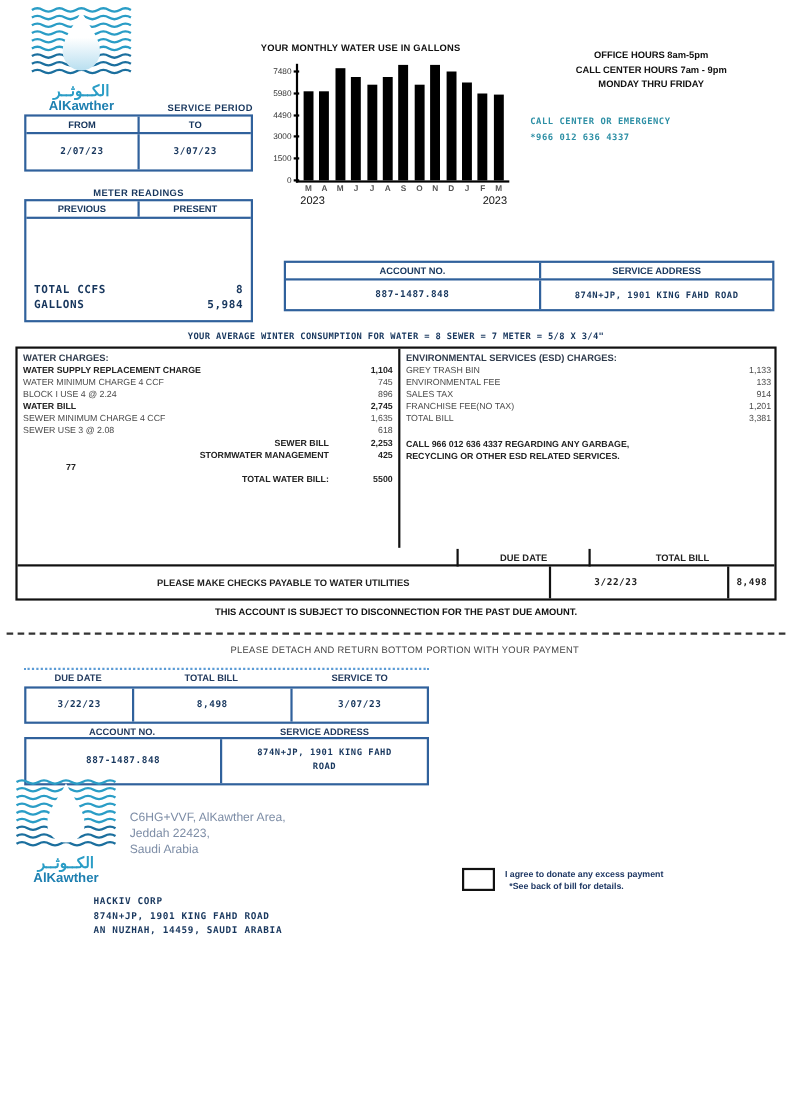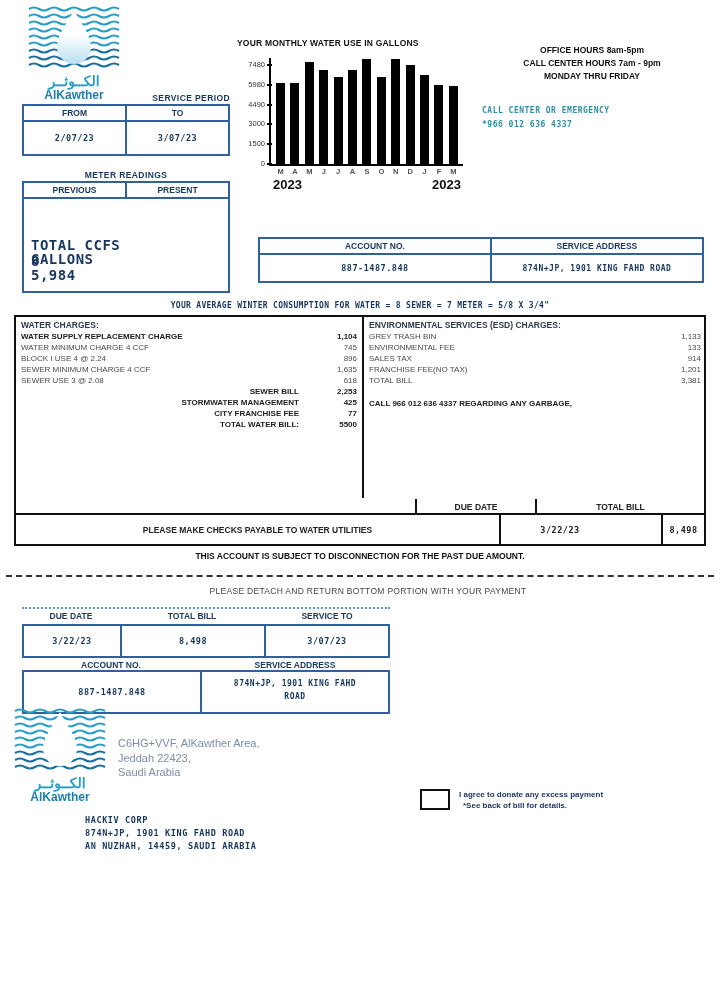--- a/index.html
+++ b/index.html
@@ -22,34 +22,34 @@
   
   .btable{position:absolute;border:2px solid var(--border-blue);background:#fff;box-sizing:border-box;}
   .btable .head{display:flex;border-bottom:2px solid var(--border-blue);}
   .btable .head span{flex:1;text-align:center;font-size:8.5px;font-weight:bold;color:var(--navy);padding:2px 0;}
   .btable .head span + span{border-left:2px solid var(--border-blue);}
   .btable .vals{display:flex;align-items:center;}
   .btable .vals span{flex:1;text-align:center;font-family:"DejaVu Sans Mono",monospace;font-weight:bold;color:var(--navy);font-size:8.5px;letter-spacing:.5px;}
 
   .dotted-div{width:0;height:14px;border-left:2px dotted #5b9bd5;align-self:flex-start;margin-top:2px;}
   .meter-line{position:absolute;left:7px;right:7px;display:flex;justify-content:space-between;
-              font-family:"DejaVu Sans Mono",monospace;font-weight:bold;color:var(--navy);font-size:14px;letter-spacing:.5px;flex-direction:column;}
+              font-family:"DejaVu Sans Mono",monospace;font-weight:bold;color:var(--navy);font-size:10px;letter-spacing:.5px;}
 
   
   #chart{position:absolute;left:237px;top:38px;width:235px;}
   #chart .title{font-size:8.5px;font-weight:bold;color:#111;letter-spacing:.2px;}
   #plot{position:absolute;left:269px;top:58px;width:192px;height:106px;
         border-left:2px solid #000;border-bottom:2px solid #000;box-sizing:content-box;}
   #plot .bars{position:absolute;left:0;right:0;top:0;bottom:0;display:flex;align-items:flex-end;justify-content:space-between;padding:0 5px;}
   #plot .bar{width:9px;background:#000;}
   .tick-label{position:absolute;right:calc(100% + 6px);font-size:7.5px;color:#333;white-space:nowrap;}
   .tick-mark{position:absolute;left:-4px;width:5px;height:2px;background:#000;}
   .xlabels{position:absolute;left:0;right:0;top:calc(100% + 3px);display:flex;justify-content:space-between;padding:0 5px;}
   .xlabels .xlab{width:9px;text-align:center;font-size:7.5px;font-weight:bold;color:#555;}
-  .year{position:absolute;top:calc(100% + 13px);font-size:13px;font-weight:bold;color:#111;}
+  .year{position:absolute;top:calc(100% + 13px);font-size:10px;font-weight:normal;color:#111;}
 
   
   #office-hours{position:absolute;left:468px;top:44px;width:248px;text-align:center;}
   #office-hours div{font-size:8.5px;font-weight:bold;color:#111;line-height:13px;}
   #call-center{position:absolute;left:482px;top:104px;}
   #call-center div{font-family:"DejaVu Sans Mono",monospace;font-weight:bold;font-size:8px;color:var(--teal-text);line-height:14px;letter-spacing:.5px;}
 
   
   #winter-note{position:absolute;top:301px;left:0;right:0;text-align:center;
                font-family:"DejaVu Sans Mono",monospace;font-weight:bold;font-size:8px;color:var(--navy);letter-spacing:.3px;}
@@ -253,38 +253,41 @@
             <span class="c-val">1,104</span>
           </div>
           <div class="c-row normal">
             <span class="c-label">WATER MINIMUM CHARGE  4 CCF</span>
             <span class="c-val">745</span>
           </div>
           <div class="c-row normal">
             <span class="c-label">BLOCK I USE 4 @ 2.24</span>
             <span class="c-val">896</span>
           </div>
+          <div class="c-row bold">
+            <span class="c-label">WATER BILL</span>
+            <span class="c-val">2,745</span>
+          </div>
           <div class="c-row normal">
             <span class="c-label">SEWER MINIMUM  CHARGE  4 CCF</span>
             <span class="c-val">1,635</span>
           </div>
           <div class="c-row normal">
             <span class="c-label">SEWER USE 3 @ 2.08</span>
             <span class="c-val">618</span>
           </div>
           <div class="c-row total">
             <span class="c-label">SEWER BILL</span>
             <span class="c-val">2,253</span>
           </div>
           <div class="c-row total">
             <span class="c-label">STORMWATER  MANAGEMENT</span>
             <span class="c-val">425</span>
           </div>
           <div class="c-row total">
-            <span class="c-label">CITY FRANCHISE  FEE</span>
             <span class="c-val">77</span>
           </div>
           <div class="c-row total">
             <span class="c-label">TOTAL  WATER BILL:</span>
             <span class="c-val">5500</span>
           </div>
         </div>
     </div>
     <div class="col" id="right-col">
       <div class="col-title">ENVIRONMENTAL  SERVICES  (ESD)  CHARGES:</div>
@@ -305,20 +308,21 @@
             <span class="c-label">FRANCHISE  FEE(NO TAX)</span>
             <span class="c-val">1,201</span>
           </div>
           <div class="c-row normal">
             <span class="c-label">TOTAL BILL</span>
             <span class="c-val">3,381</span>
           </div>
         </div>
       <div class="esd-note">
           <div>CALL  966 012 636 4337 REGARDING ANY GARBAGE,</div>
+          <div>RECYCLING OR OTHER ESD RELATED SERVICES.</div>
         </div>
     </div>
     <div id="bottom-labels">
       <span class="pad"></span>
       <span class="cell c1">DUE DATE</span>
       <span class="cell c2">TOTAL BILL</span>
     </div>
     <div id="bottom-row">
       <div class="cell c0">PLEASE MAKE  CHECKS  PAYABLE  TO WATER  UTILITIES</div>
       <div class="cell c1">

